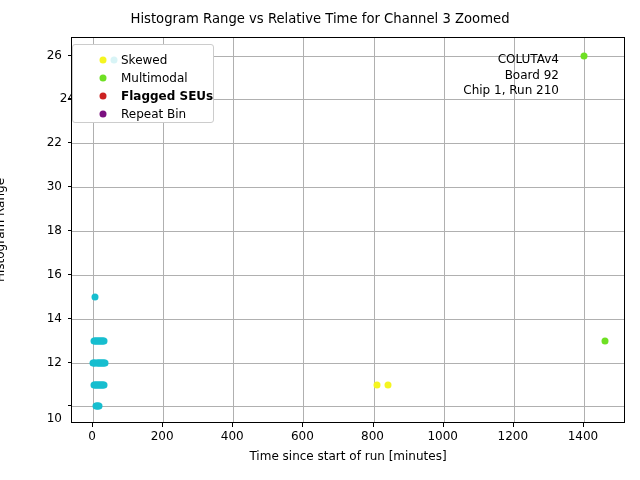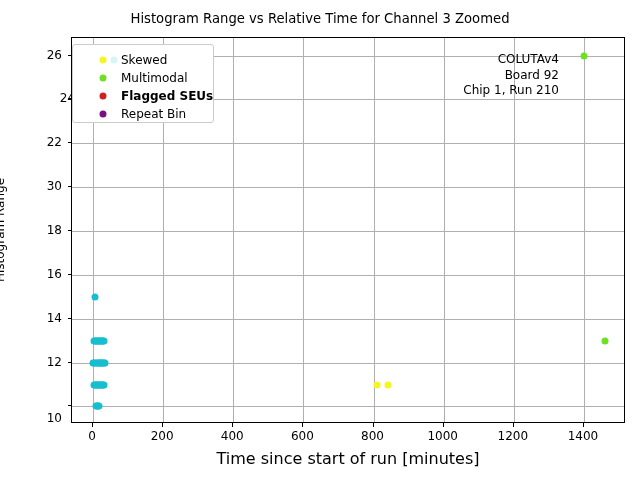--- a/index.html
+++ b/index.html
@@ -92,21 +92,21 @@
     color: #000000;
     transform: translate(-100%, -50%);
     white-space: nowrap;
   }
   #xlabel {
     position: absolute;
     left: 71px;
     width: 554px;
     top: 449px;
     text-align: center;
-    font-size: 16px;
+    font-size: 12px;
     color: #000000;
     white-space: nowrap;
   }
   #ylabel {
     position: absolute;
     left: 0px;
     top: 230px;
     font-size: 12px;
     color: #000000;
     transform: translate(-50%, -50%) rotate(-90deg);

